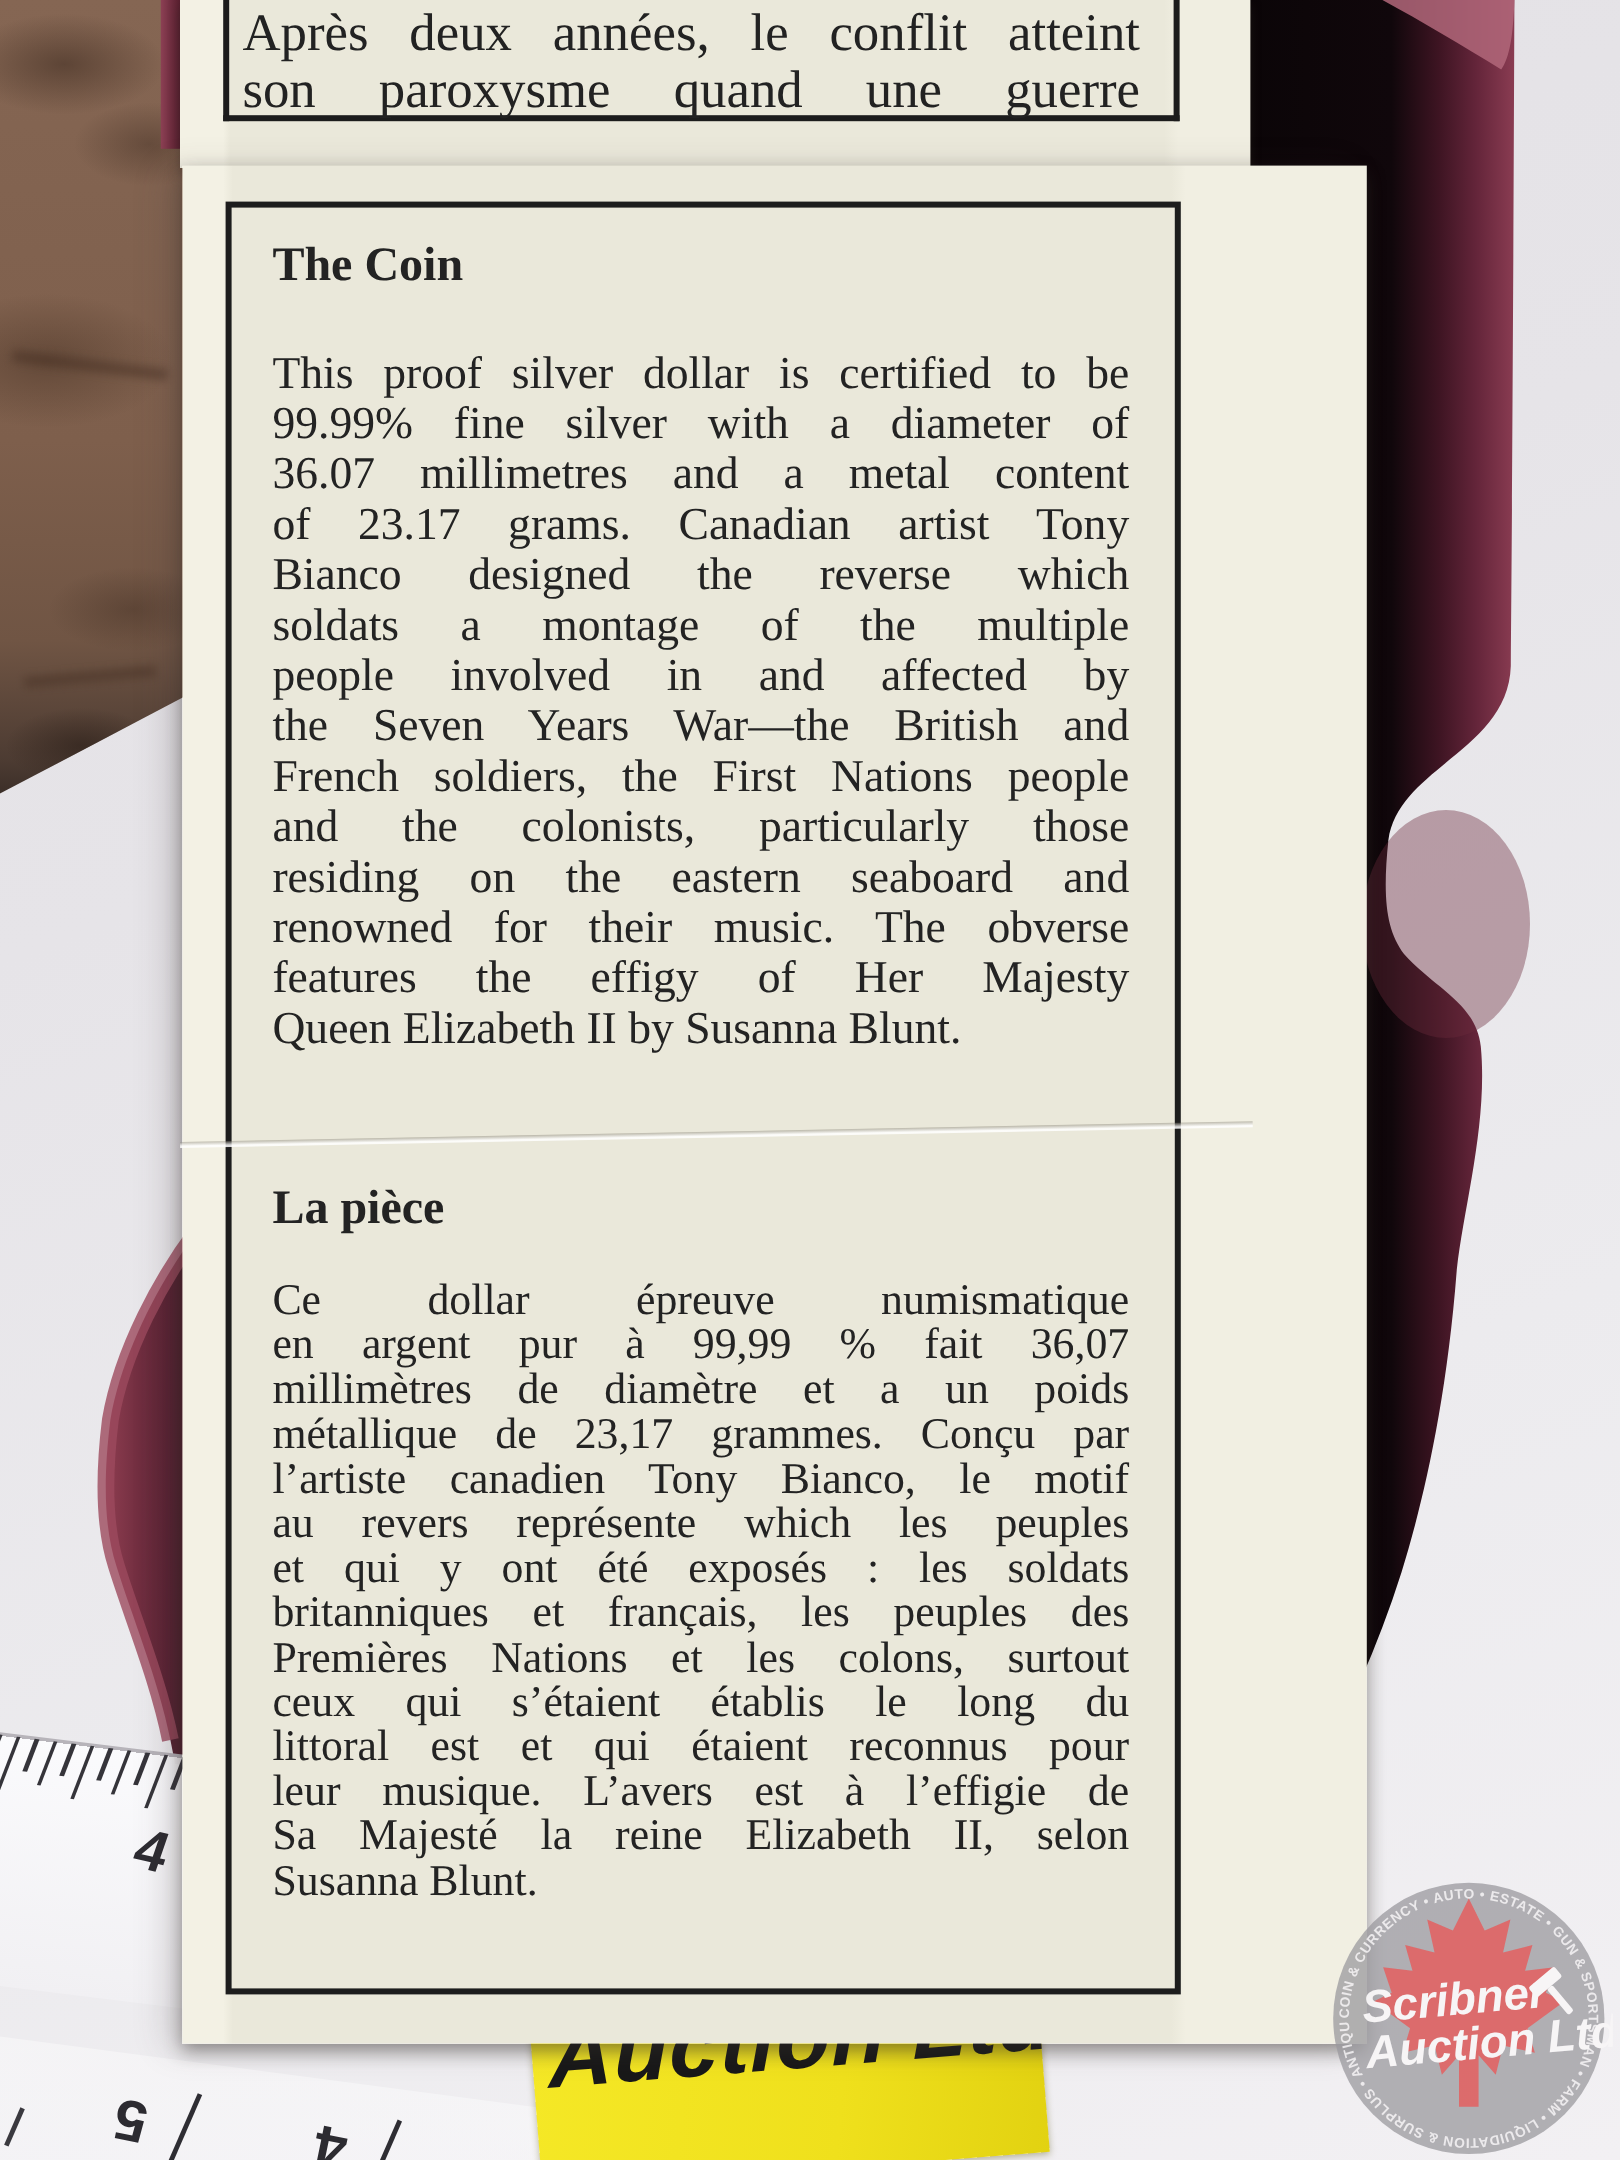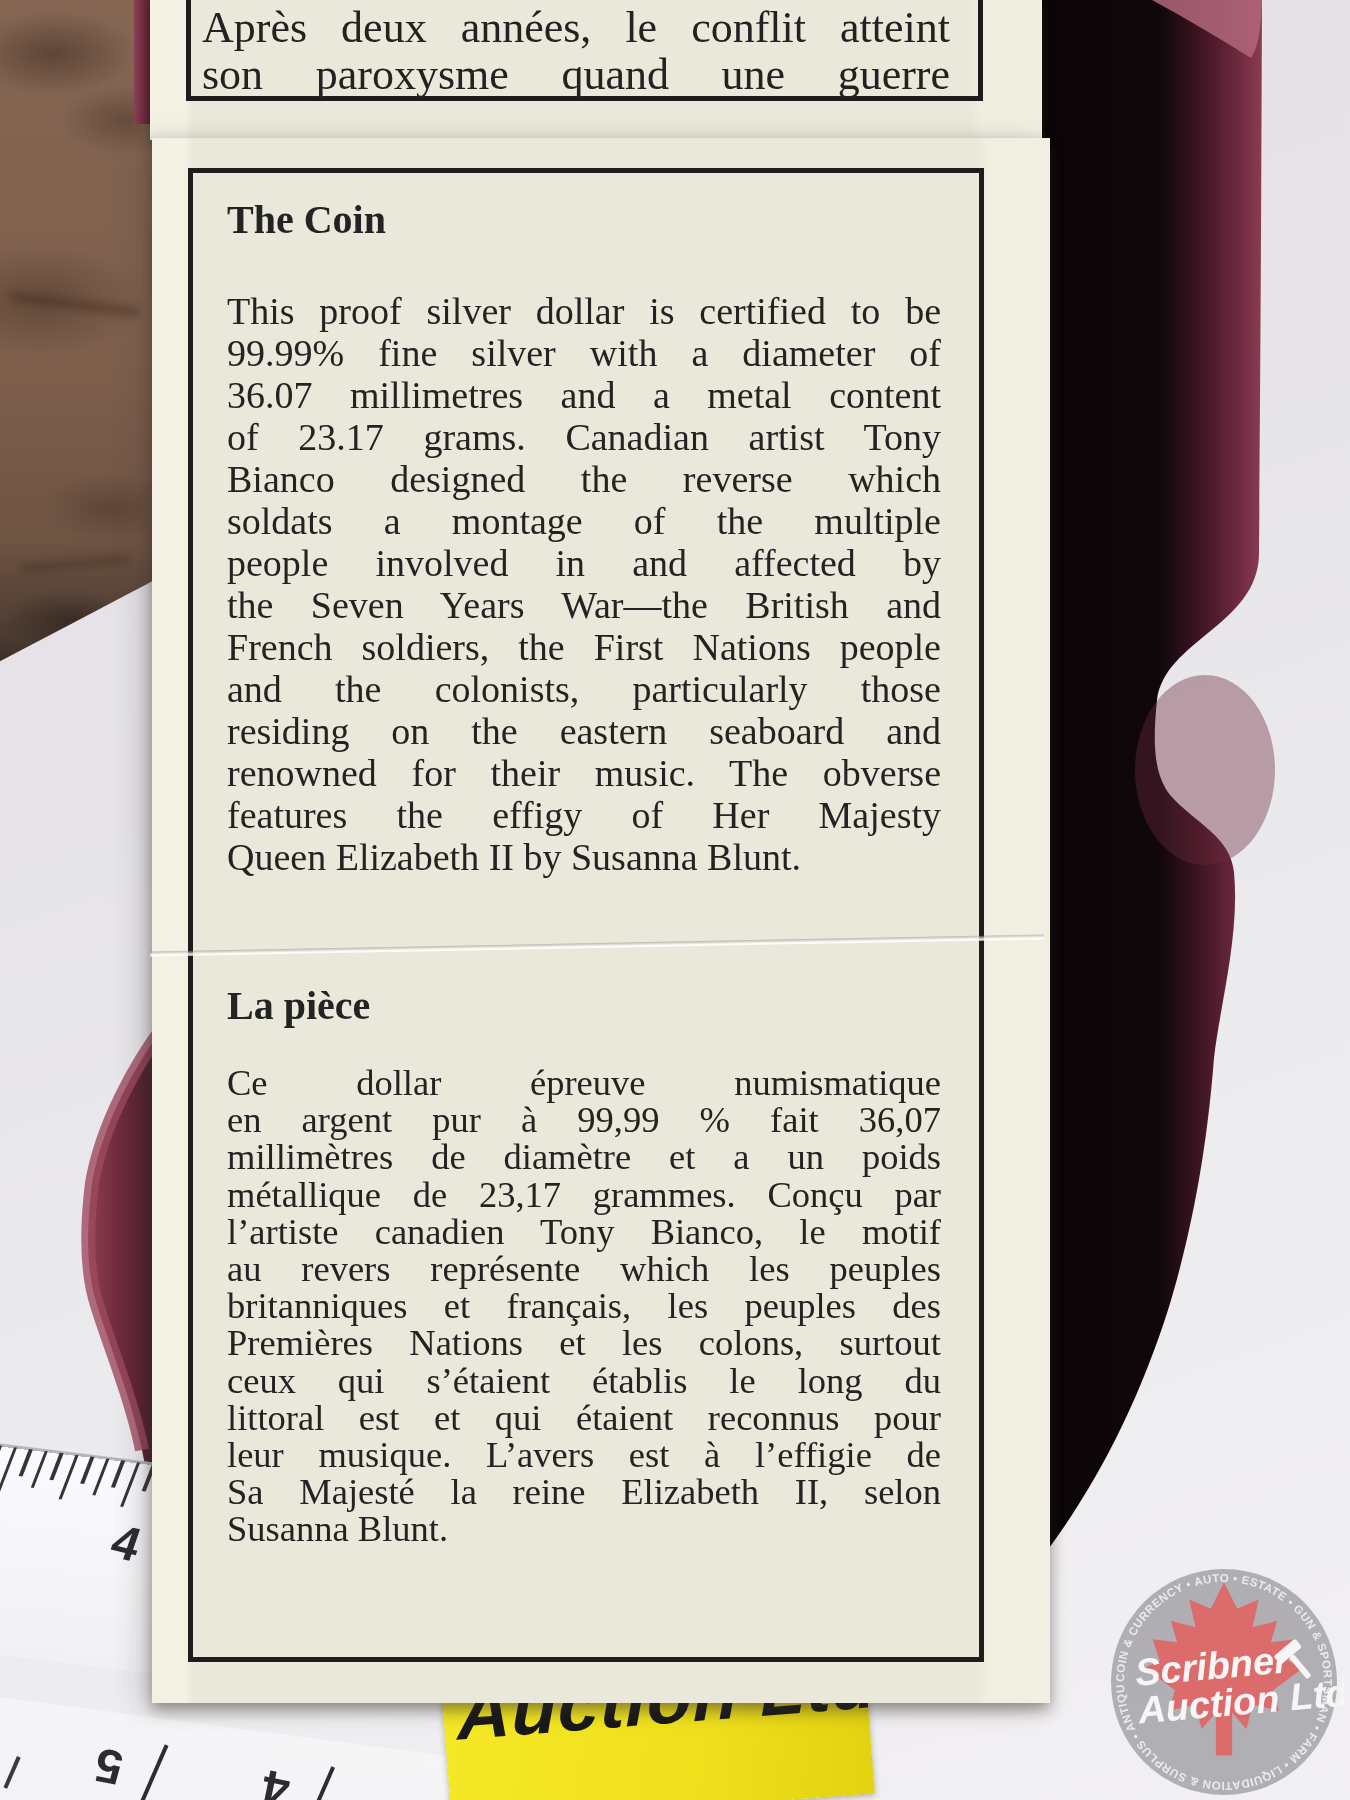--- a/index.html
+++ b/index.html
@@ -55,21 +55,21 @@
   
   .booklet{position:absolute;left:150px;top:0;width:892px;height:1710px;z-index:5;}
   .flap{position:absolute;left:0;top:0;width:892px;height:140px;
     background:linear-gradient(90deg,#f3f1e4 0 36px,#eae8da 42px 820px,#f0eee1 832px 100%);
     box-shadow:0 5px 9px rgba(45,38,32,.5);}
   .vline{position:absolute;top:0;width:5px;height:101px;background:#1c1c1c;}
   .vline-l{left:36px;} .vline-r{left:828px;}
   .hrule{position:absolute;left:36px;top:96px;width:797px;height:5px;background:#1c1c1c;}
   .flap-text{position:absolute;left:52px;top:4px;width:748px;font-size:44px;line-height:47px;color:#222;}
 
-  .panel{position:absolute;left:2px;top:138px;width:898px;height:1565px;
+  .panel{position:absolute;left:2px;top:138px;width:987px;height:1565px;
     background:linear-gradient(90deg,#f3f1e4 0 34px,#eae8da 42px 824px,#f1efe2 836px 100%);
     box-shadow:0 7px 14px rgba(45,40,34,.45), -14px 4px 26px rgba(70,62,66,.18);}
   .frame{position:absolute;left:36px;top:30px;width:786px;height:1484px;border:5px solid #1d1d1d;}
   .crease{position:absolute;left:-2px;top:805px;width:894px;height:5px;transform:rotate(-1.1deg);
     background:linear-gradient(180deg,rgba(110,105,92,.38),rgba(255,255,255,.85) 70%);}
   .content{position:absolute;left:75px;top:58px;width:714px;color:#232323;}
   .head{position:absolute;left:0;font-weight:bold;font-size:40px;}
   .head-en{top:0;} .head-fr{top:786px;}
   .para{position:absolute;left:0;width:714px;}
   .para-en{top:54px;font-size:38px;line-height:42px;margin-top:40px;}
@@ -196,20 +196,21 @@
             <div class="line">Queen Elizabeth II by Susanna Blunt.</div>
           </div>
         <div class="head head-fr">La pièce</div>
         <div class="para para-fr">
             <div class="line">Ce dollar épreuve numismatique</div>
             <div class="line">en argent pur à 99,99 % fait 36,07</div>
             <div class="line">millimètres de diamètre et a un poids</div>
             <div class="line">métallique de 23,17 grammes. Conçu par</div>
             <div class="line">l’artiste canadien Tony Bianco, le motif</div>
             <div class="line">au revers représente which les peuples</div>
+            <div class="line">et qui y ont été exposés : les soldats</div>
             <div class="line">britanniques et français, les peuples des</div>
             <div class="line">Premières Nations et les colons, surtout</div>
             <div class="line">ceux qui s’étaient établis le long du</div>
             <div class="line">littoral est et qui étaient reconnus pour</div>
             <div class="line">leur musique.  L’avers est à l’effigie de</div>
             <div class="line">Sa Majesté la reine Elizabeth II, selon</div>
             <div class="line">Susanna Blunt.</div>
           </div>
       </div>
     </div>

